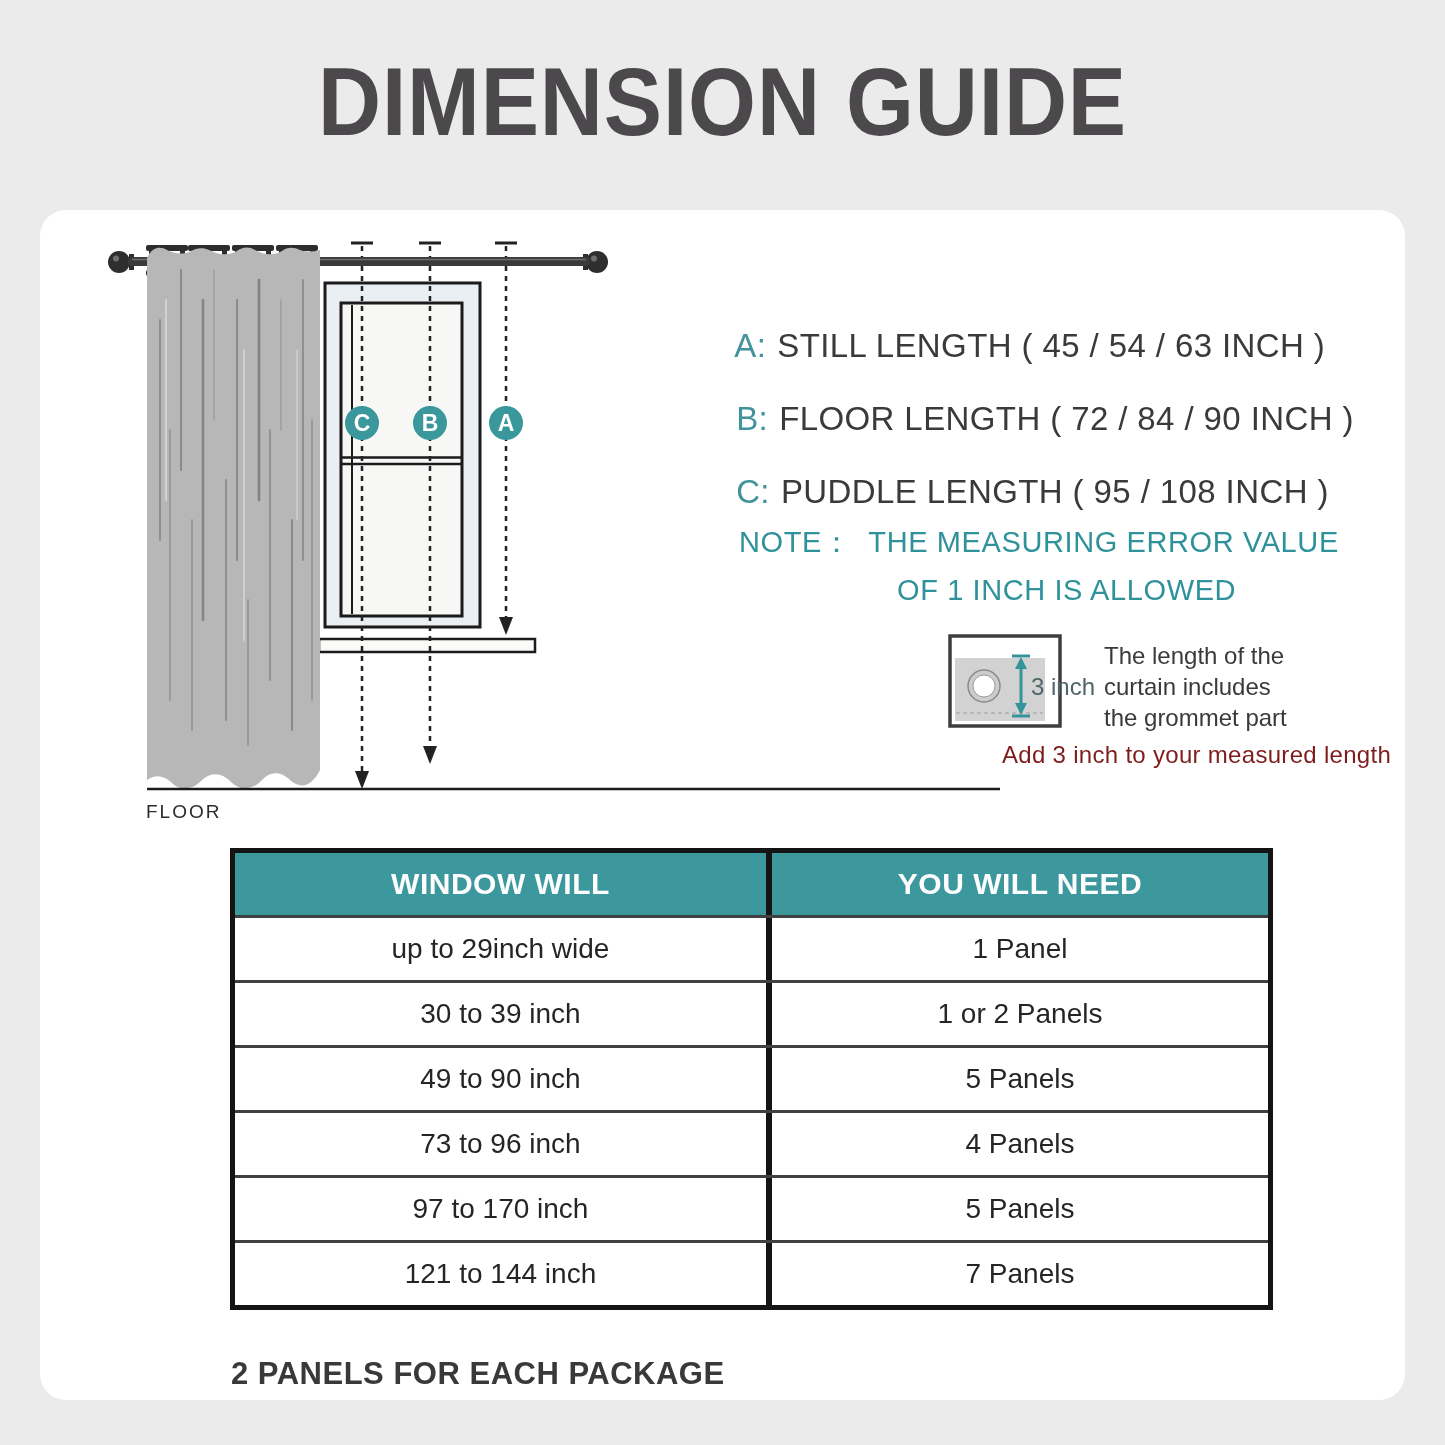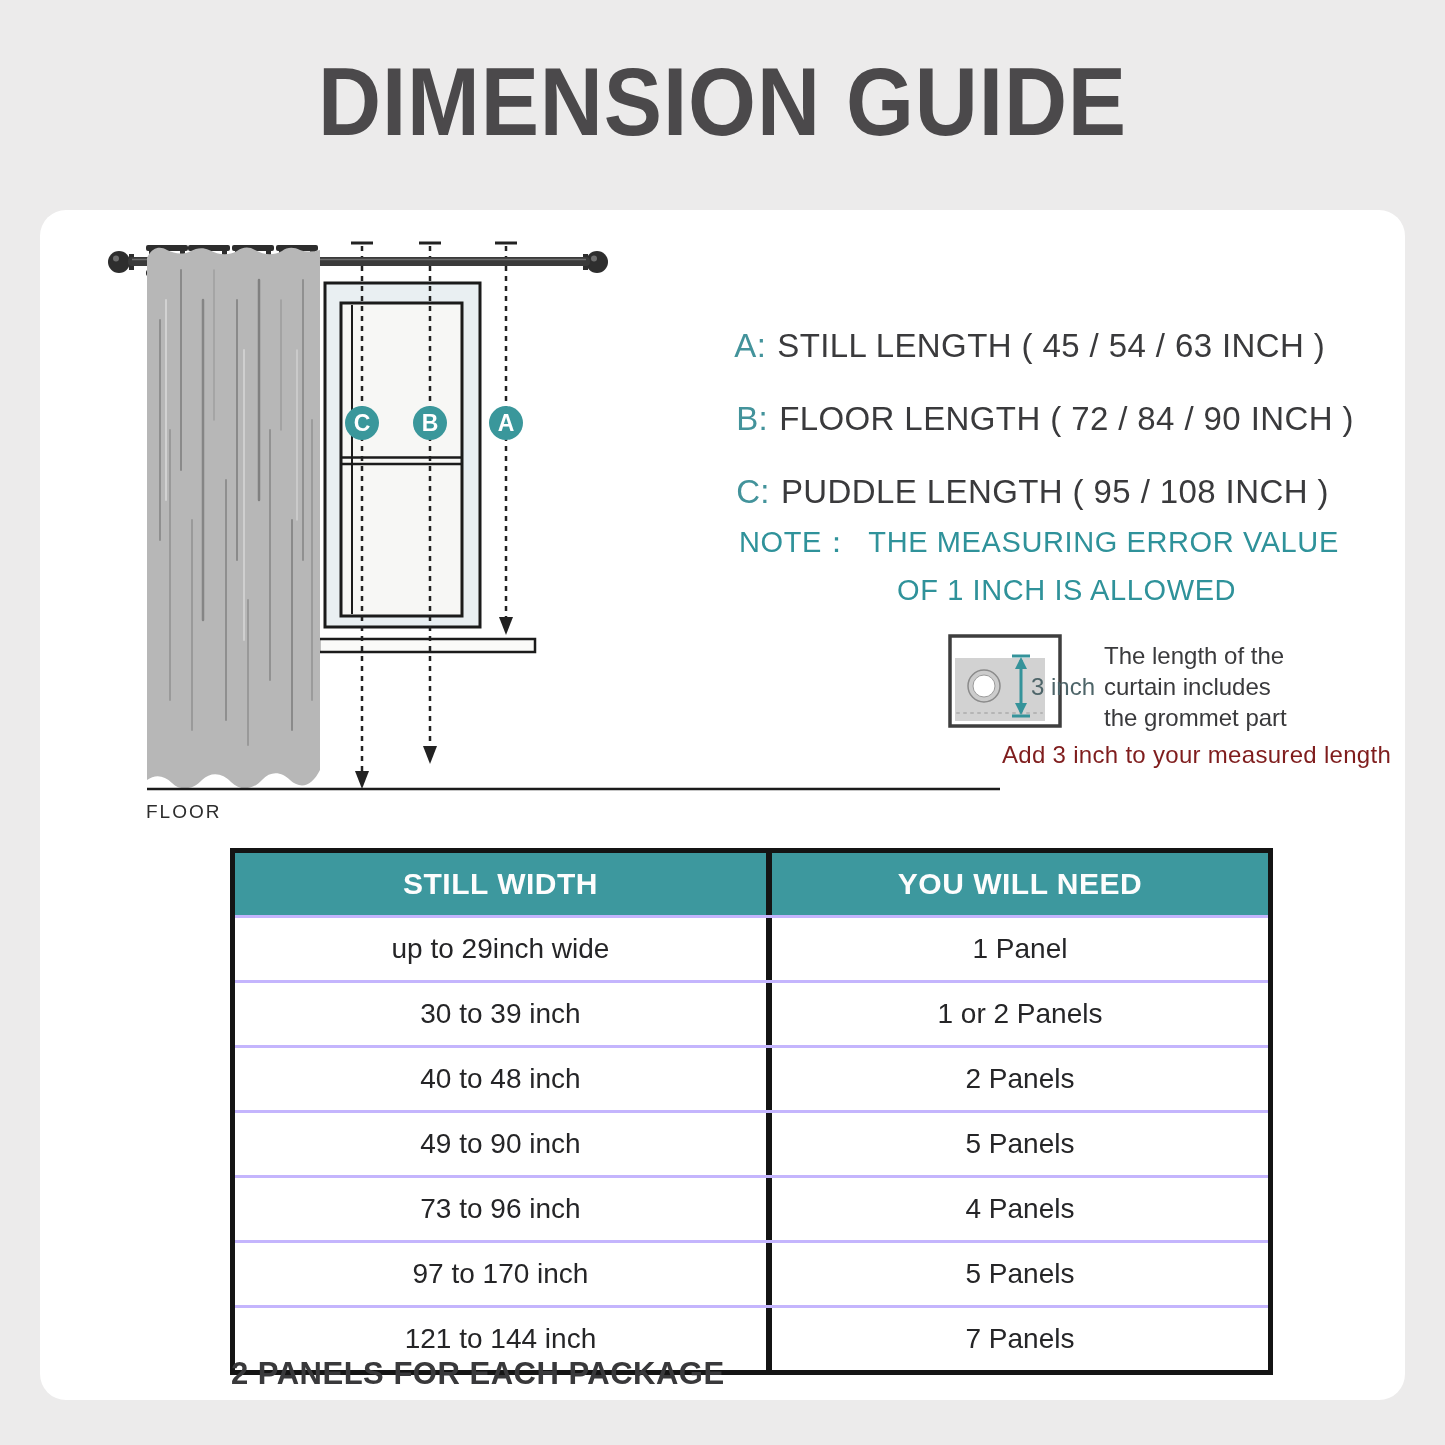--- a/index.html
+++ b/index.html
@@ -34,21 +34,21 @@
     color:#3A3A3C;white-space:pre;
   }
   .grom-note{
     position:absolute;left:1002px;top:741px;font-size:24px;color:#7f1d1d;
     letter-spacing:.3px;white-space:pre;
   }
   .size-table{
     position:absolute;left:230px;top:848px;width:1043px;
     border:5px solid #141414;background:#fff;box-sizing:border-box;
   }
-  .t-row{display:flex;height:62px;border-top:3px solid #c4b5fd;}
+  .t-row{display:flex;height:62px;border-top:3px solid #404040;}
   .t-row.head{height:62px;border-top:none;}
   .t-cell{
     display:flex;align-items:center;justify-content:center;
     font-size:28px;color:#252527;box-sizing:border-box;
   }
   .t-cell.c1{width:51.4%;}
   .t-cell.c2{flex:1;border-left:6px solid #141414;}
   .t-row.head .t-cell{
     background:#3D989E;color:#FDFDFD;font-weight:bold;font-size:30px;letter-spacing:.5px;
   }
@@ -204,36 +204,32 @@
 </div>
 
 <div class="note1">NOTE：  THE MEASURING ERROR VALUE</div>
 <div class="note2">OF 1 INCH IS ALLOWED</div>
 
 <div class="grom-cap"><span style="display:block">The length of the</span><span style="display:block">curtain includes</span><span style="display:block">the grommet part</span></div>
 <div class="grom-note">Add 3 inch to your measured length</div>
 
 <div class="size-table">
   <div class="t-row head">
-    <div class="t-cell c1">STILL WIDTH</div>
+    <div class="t-cell c1">WINDOW WILL</div>
     <div class="t-cell c2">YOU WILL NEED</div>
   </div>
   <div class="t-row">
     <div class="t-cell c1">up to 29inch wide</div>
     <div class="t-cell c2">1 Panel</div>
   </div>
   <div class="t-row">
     <div class="t-cell c1">30 to 39 inch</div>
     <div class="t-cell c2">1 or 2 Panels</div>
   </div>
   <div class="t-row">
-    <div class="t-cell c1">40 to 48 inch</div>
-    <div class="t-cell c2">2 Panels</div>
-  </div>
-  <div class="t-row">
     <div class="t-cell c1">49 to 90 inch</div>
     <div class="t-cell c2">5 Panels</div>
   </div>
   <div class="t-row">
     <div class="t-cell c1">73 to 96 inch</div>
     <div class="t-cell c2">4 Panels</div>
   </div>
   <div class="t-row">
     <div class="t-cell c1">97 to 170 inch</div>
     <div class="t-cell c2">5 Panels</div>

